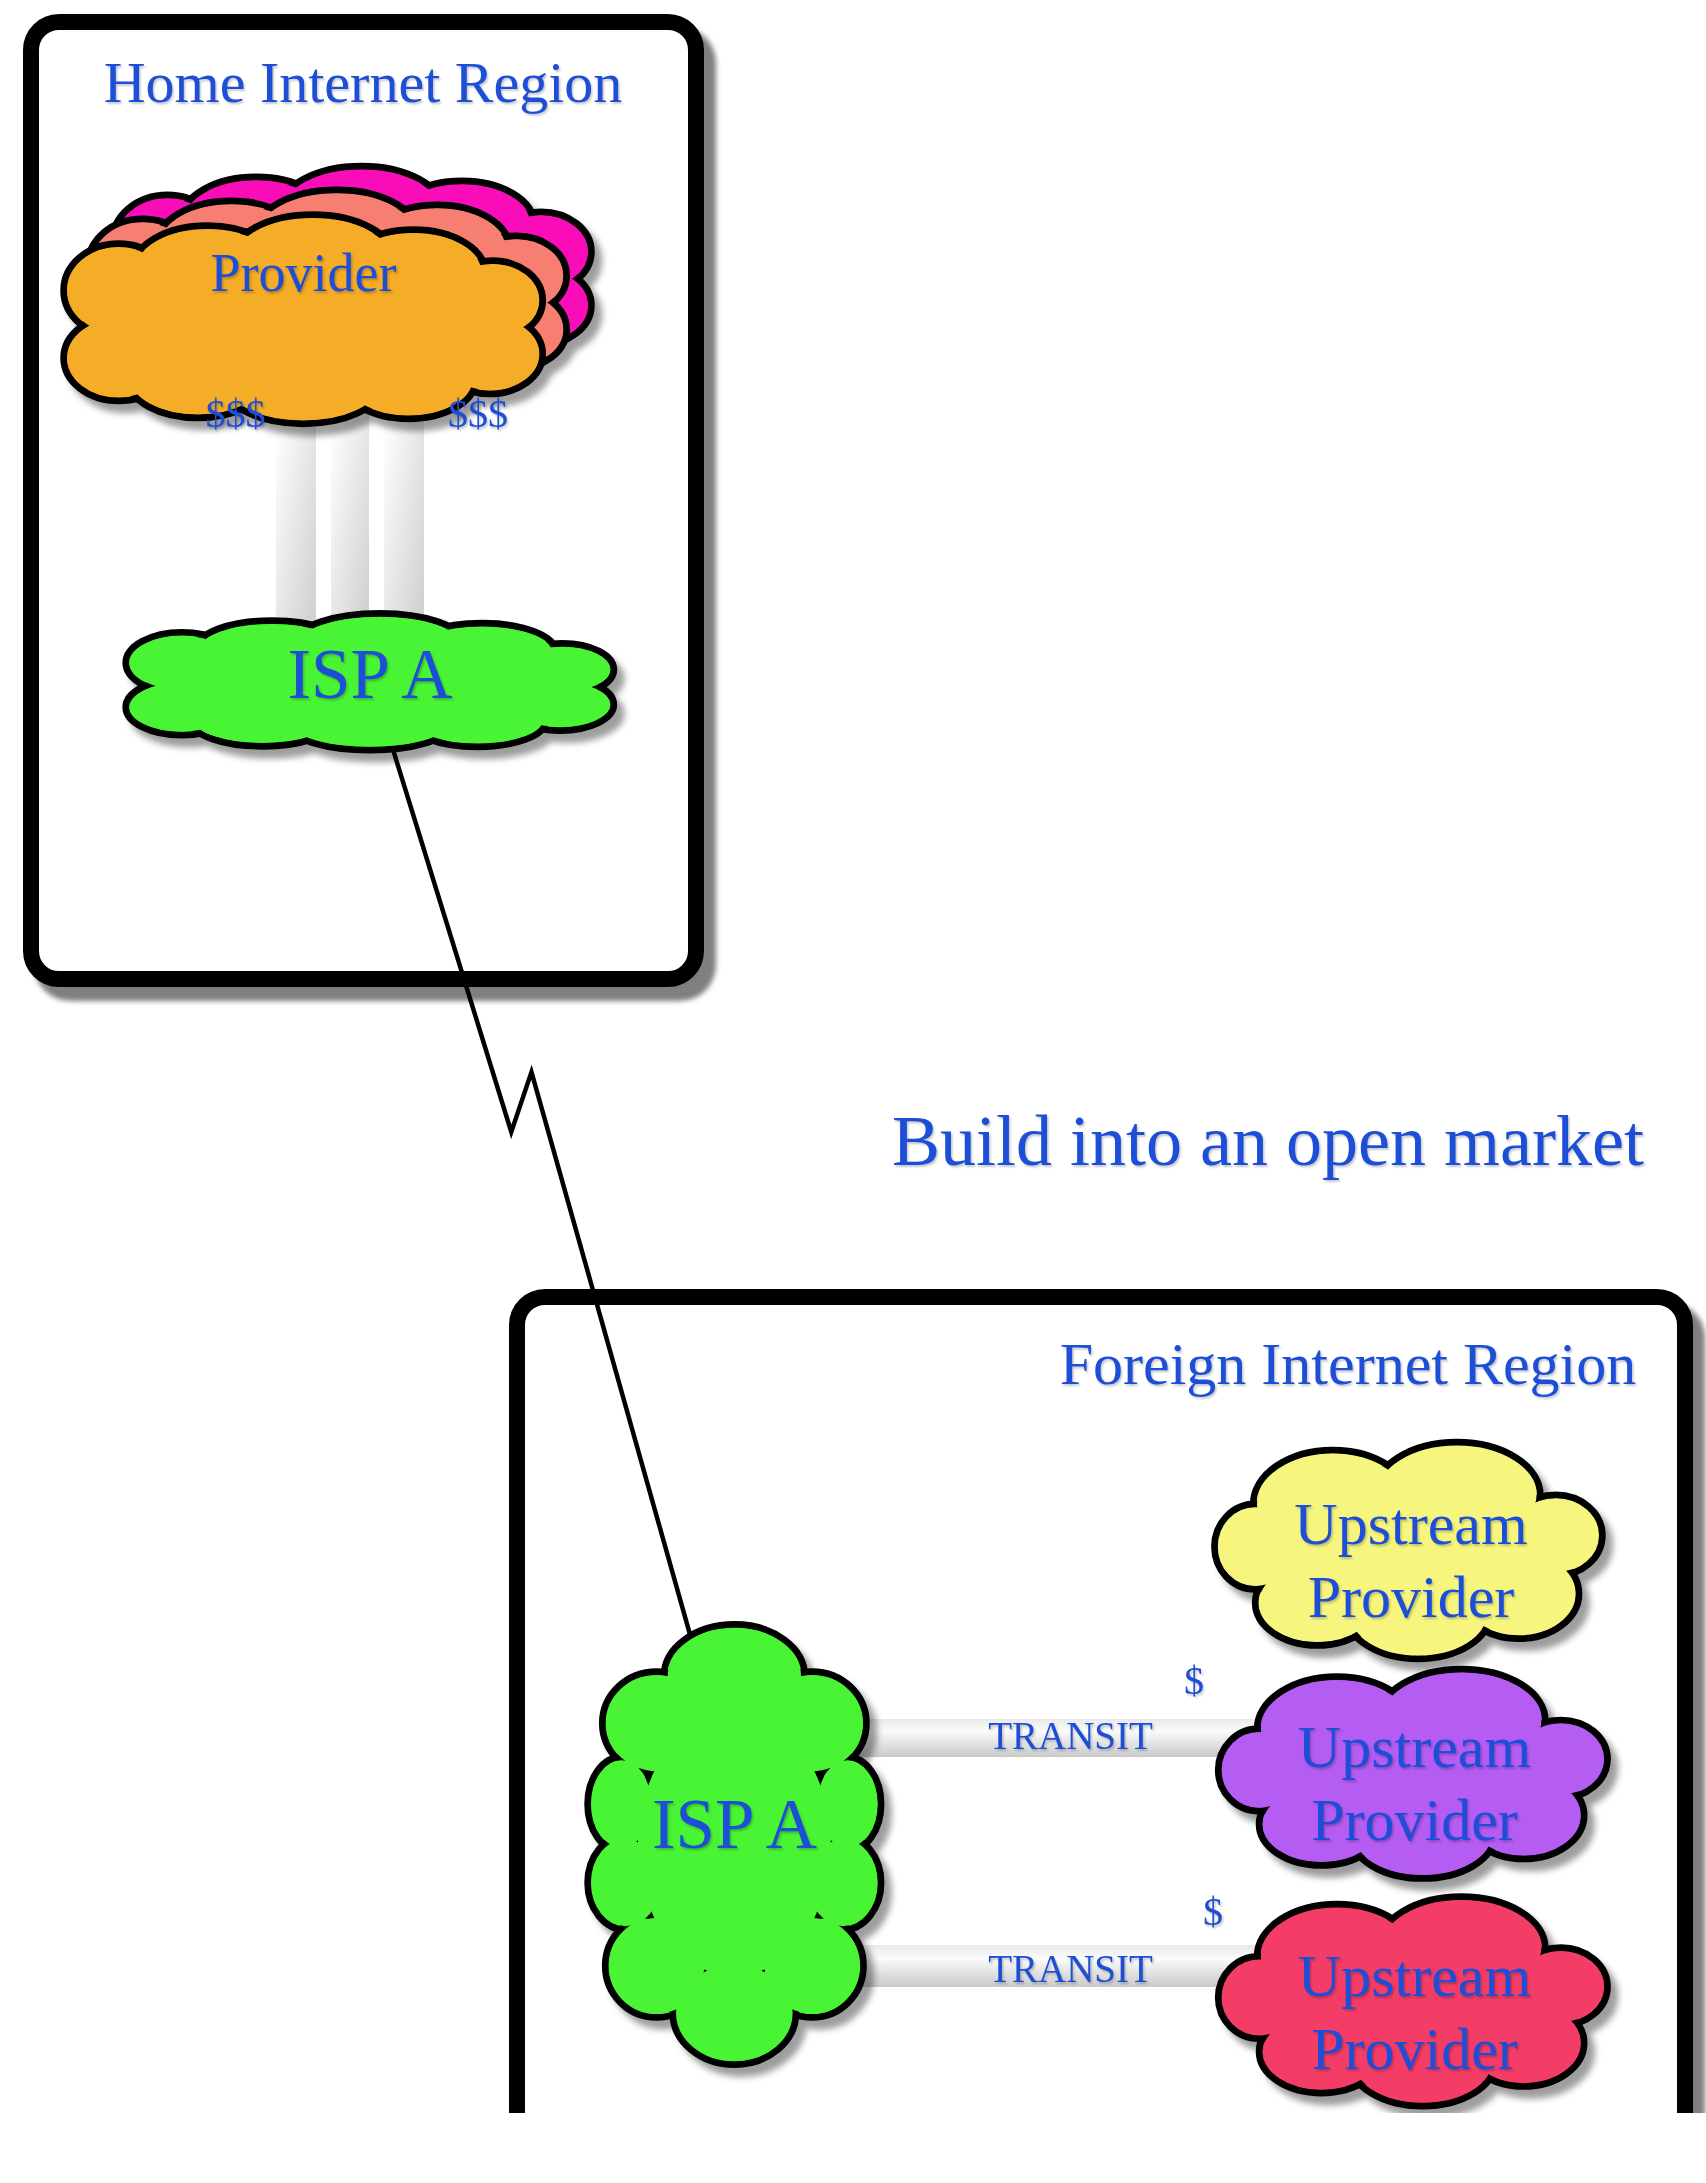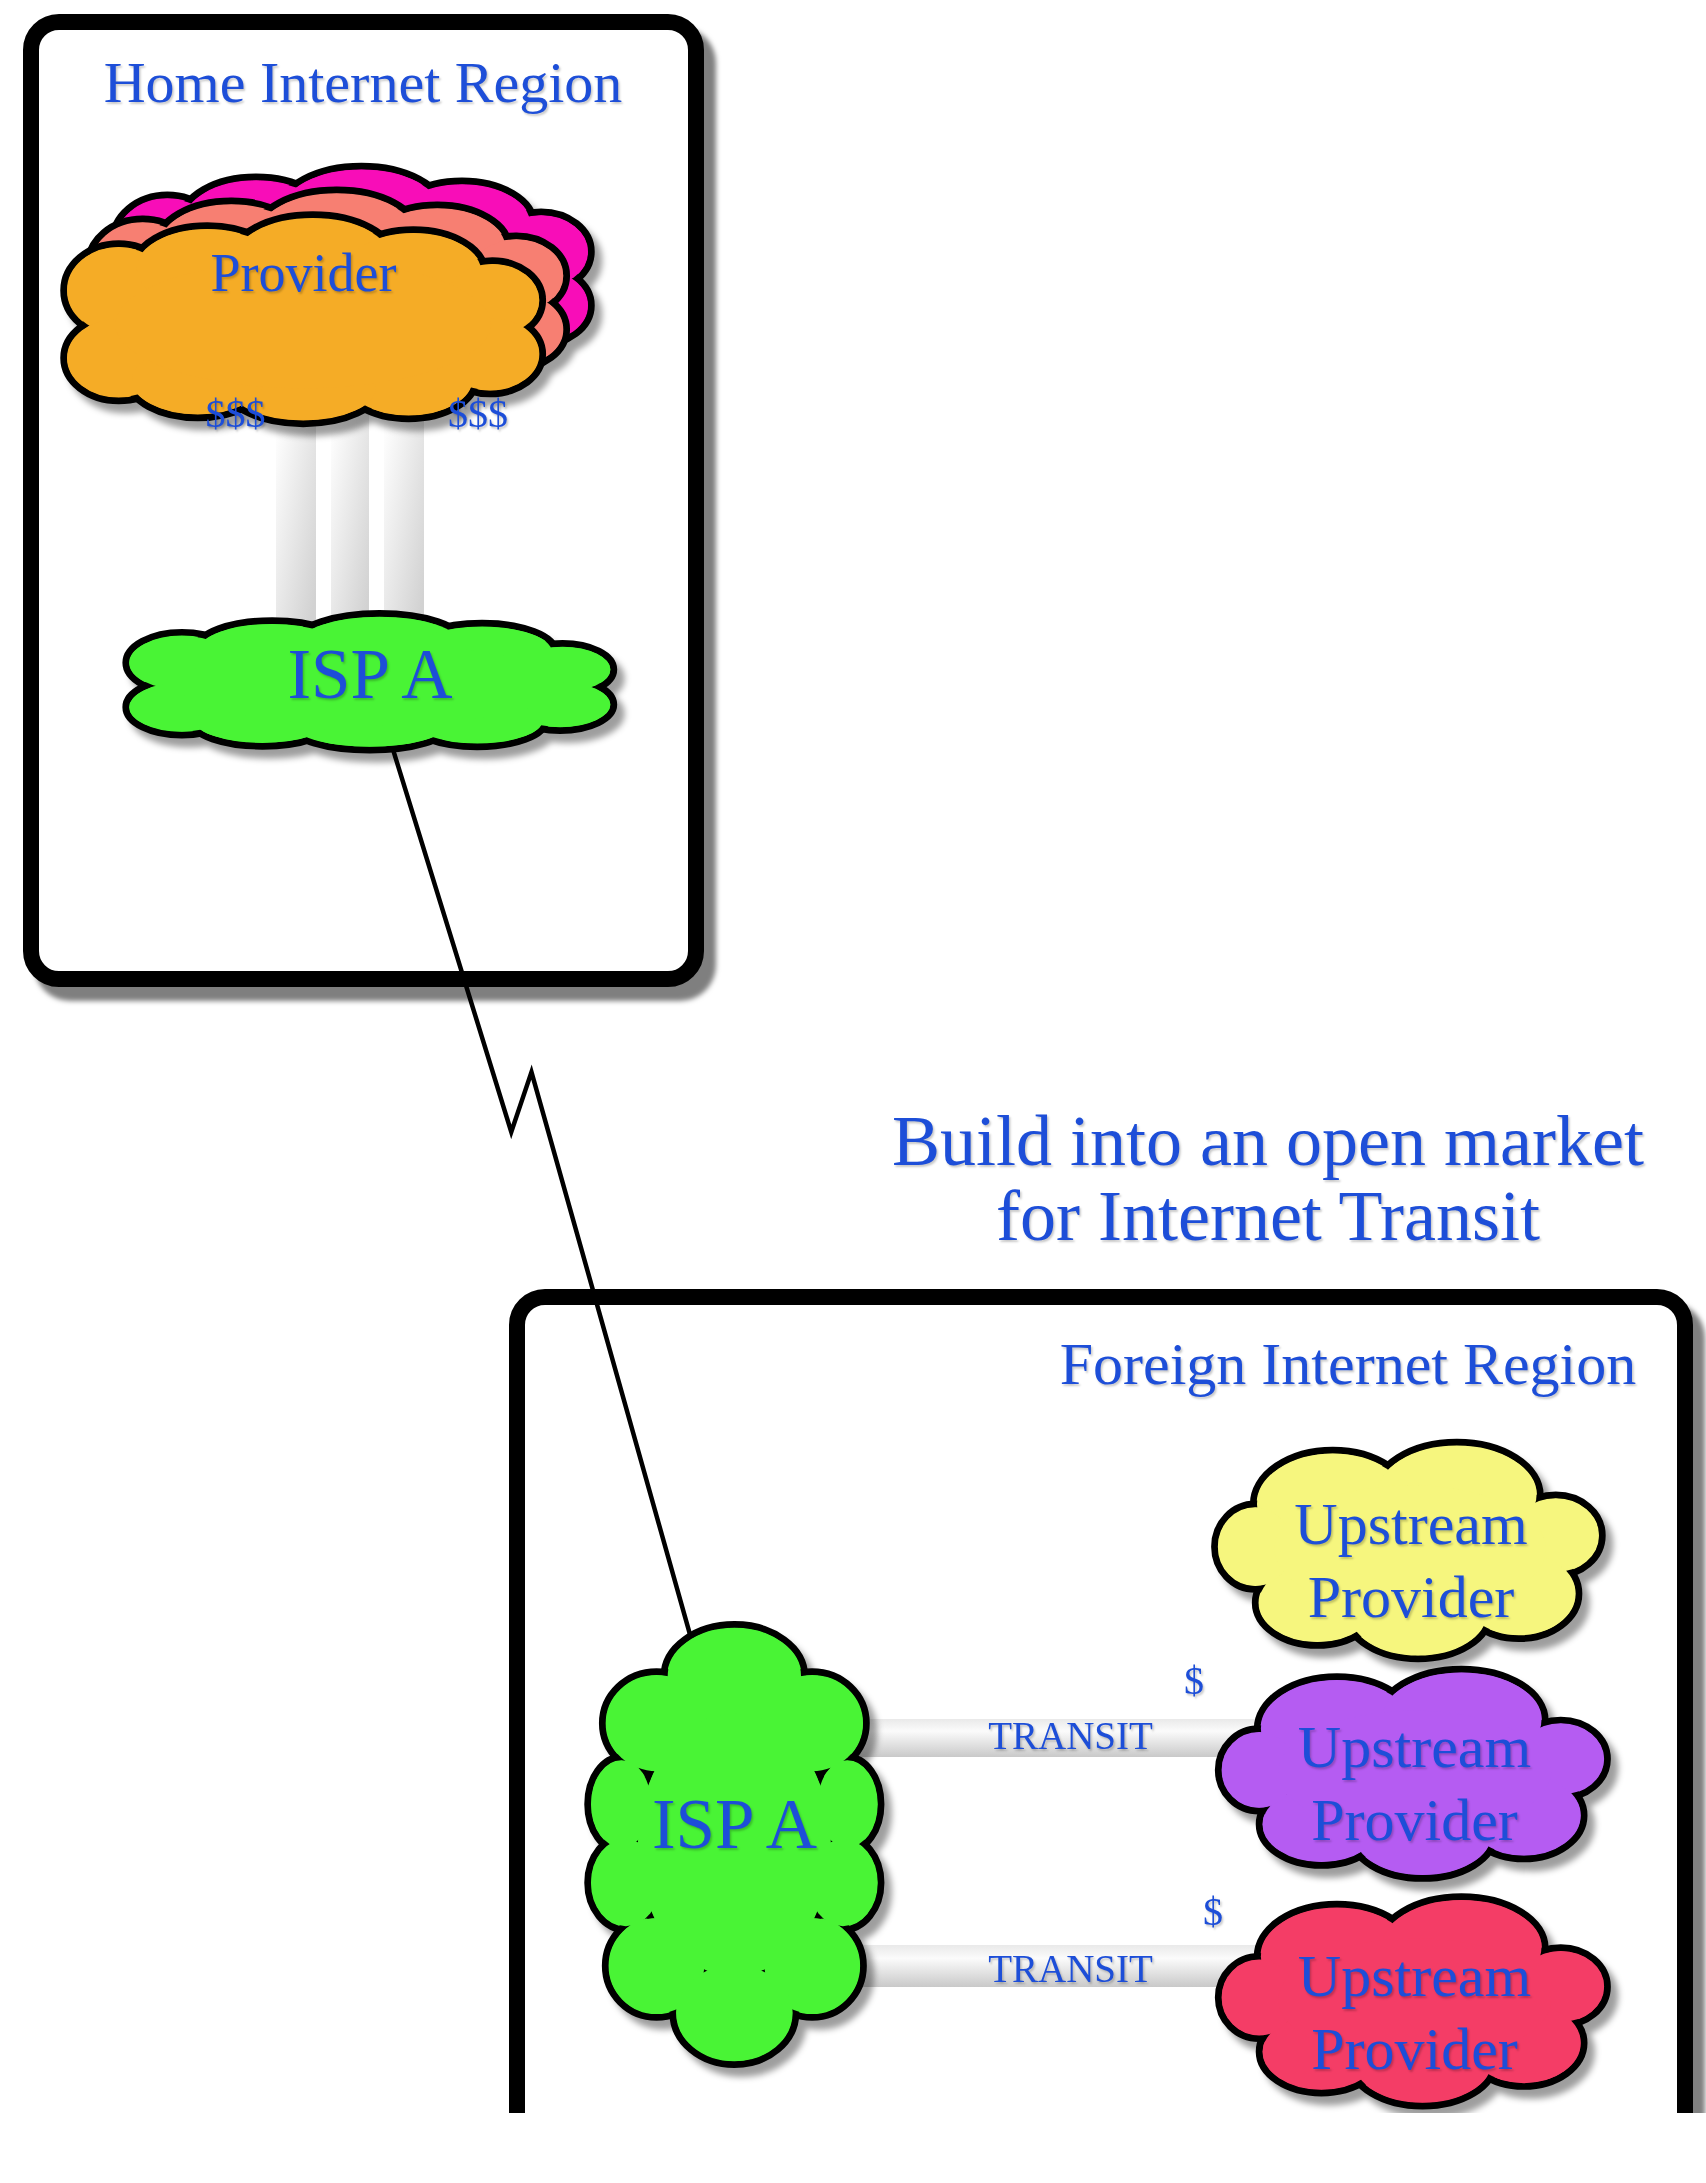--- a/index.html
+++ b/index.html
@@ -215,21 +215,20 @@
     <div>Provider</div>
   </div>
 
   <div class="lbl" style="left:187px;top:394px;width:97px;font-size:40px;">$$$</div>
   <div class="lbl" style="left:433px;top:394px;width:90px;font-size:40px;">$$$</div>
 
   <div class="lbl" style="left:126px;top:639px;width:488px;font-size:71px;">ISP A</div>
 
   <div class="lbl two-line" style="left:838px;top:1104px;width:860px;font-size:72px;line-height:75px;">
     <div>Build into an open market</div>
-    <div>for Internet Transit</div>
   </div>
 
   <div class="lbl" style="left:1037px;top:1334px;width:606px;font-size:60px;margin-left:8px;">Foreign Internet Region</div>
 
   <div class="lbl two-line" style="left:1217px;top:1488px;width:388px;font-size:60px;line-height:73px;">
     <div>Upstream</div>
     <div>Provider</div>
   </div>
   <div class="lbl two-line" style="left:1220px;top:1711px;width:389px;font-size:60px;line-height:73px;">
     <div>Upstream</div>

